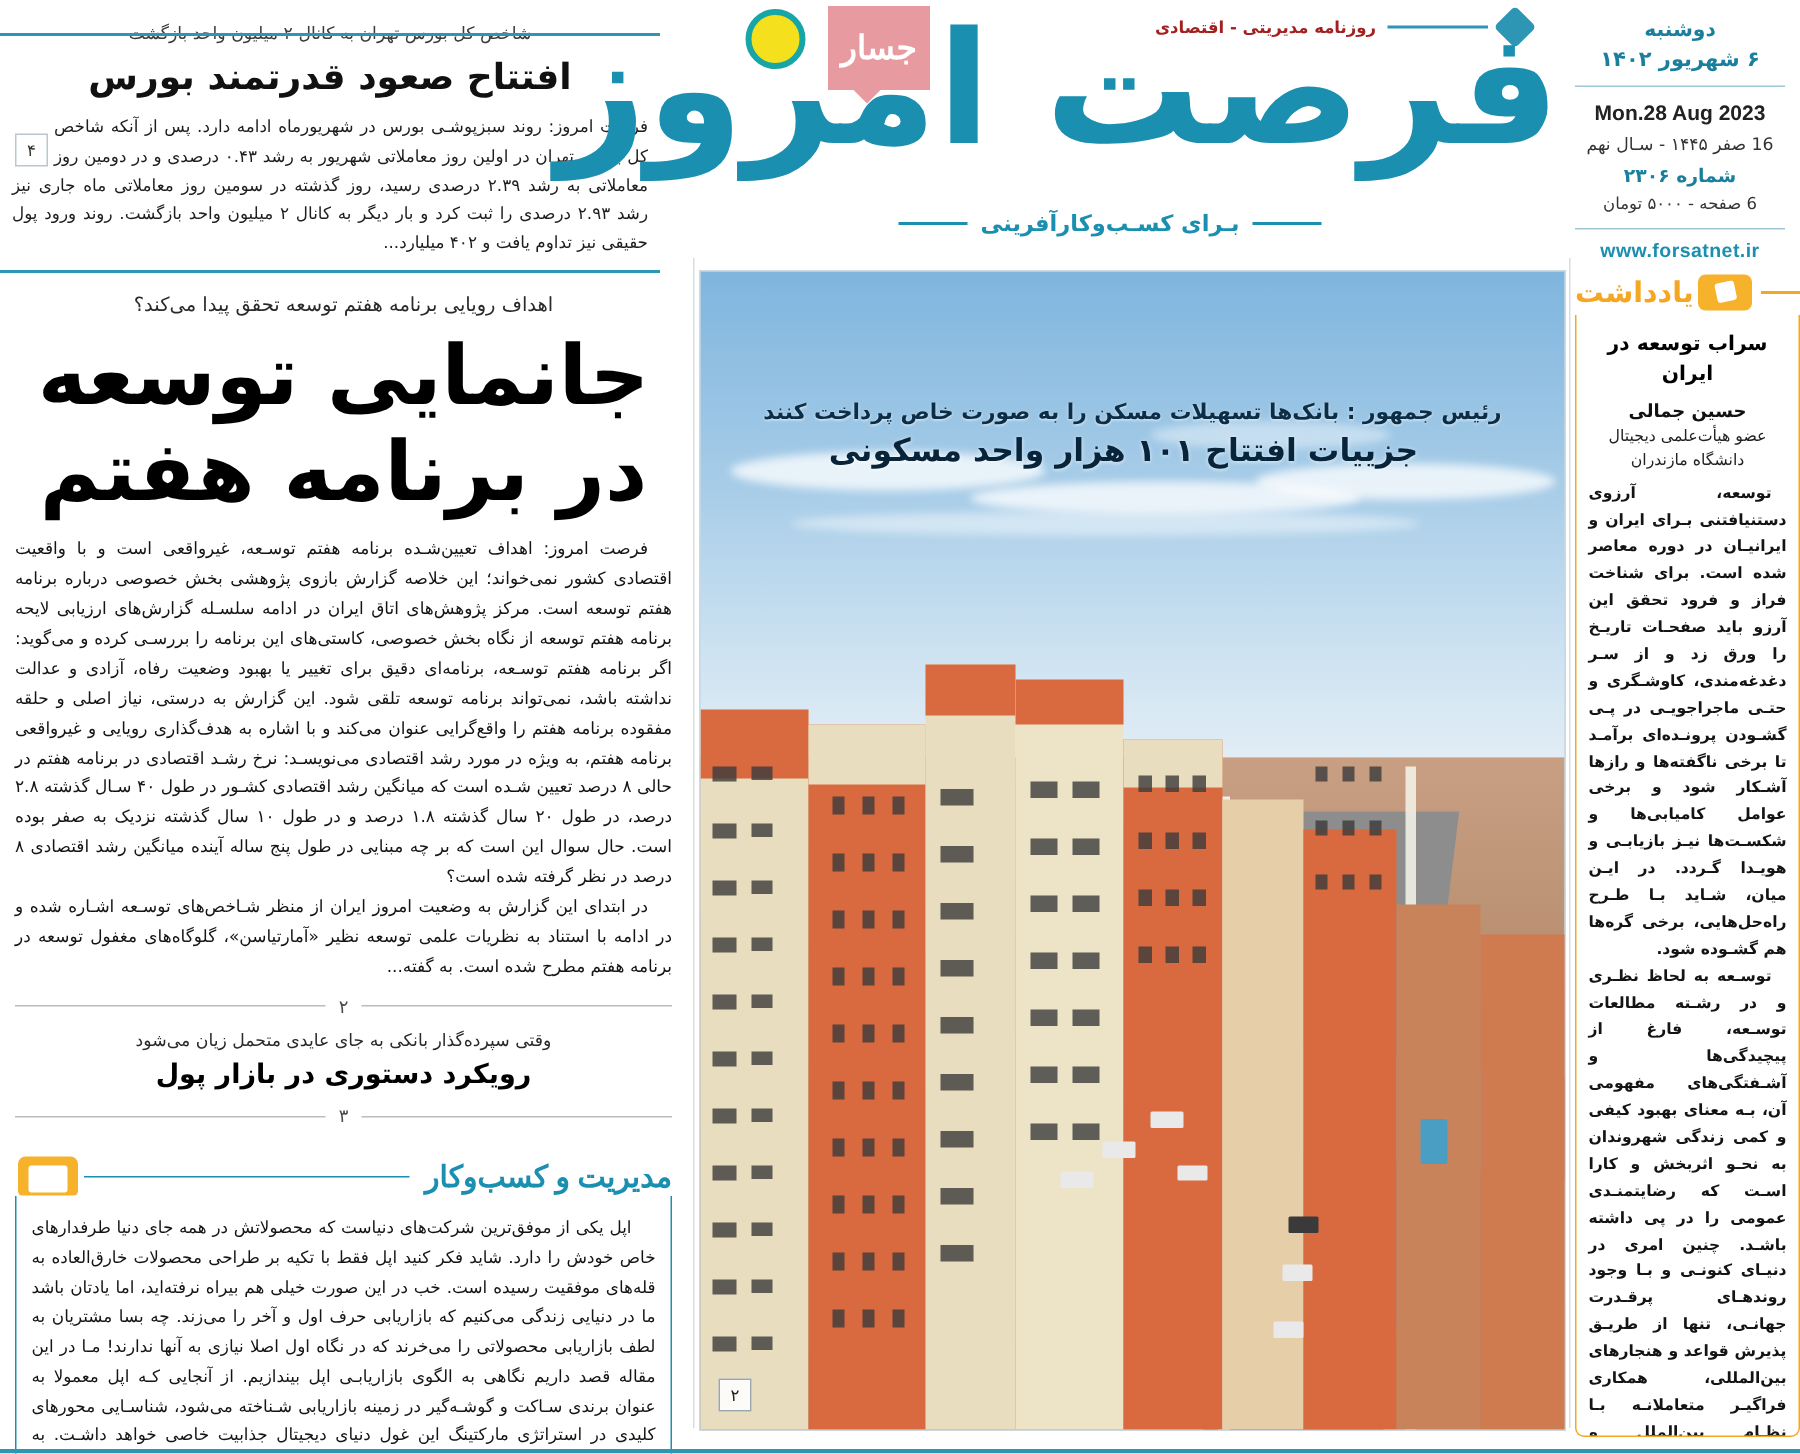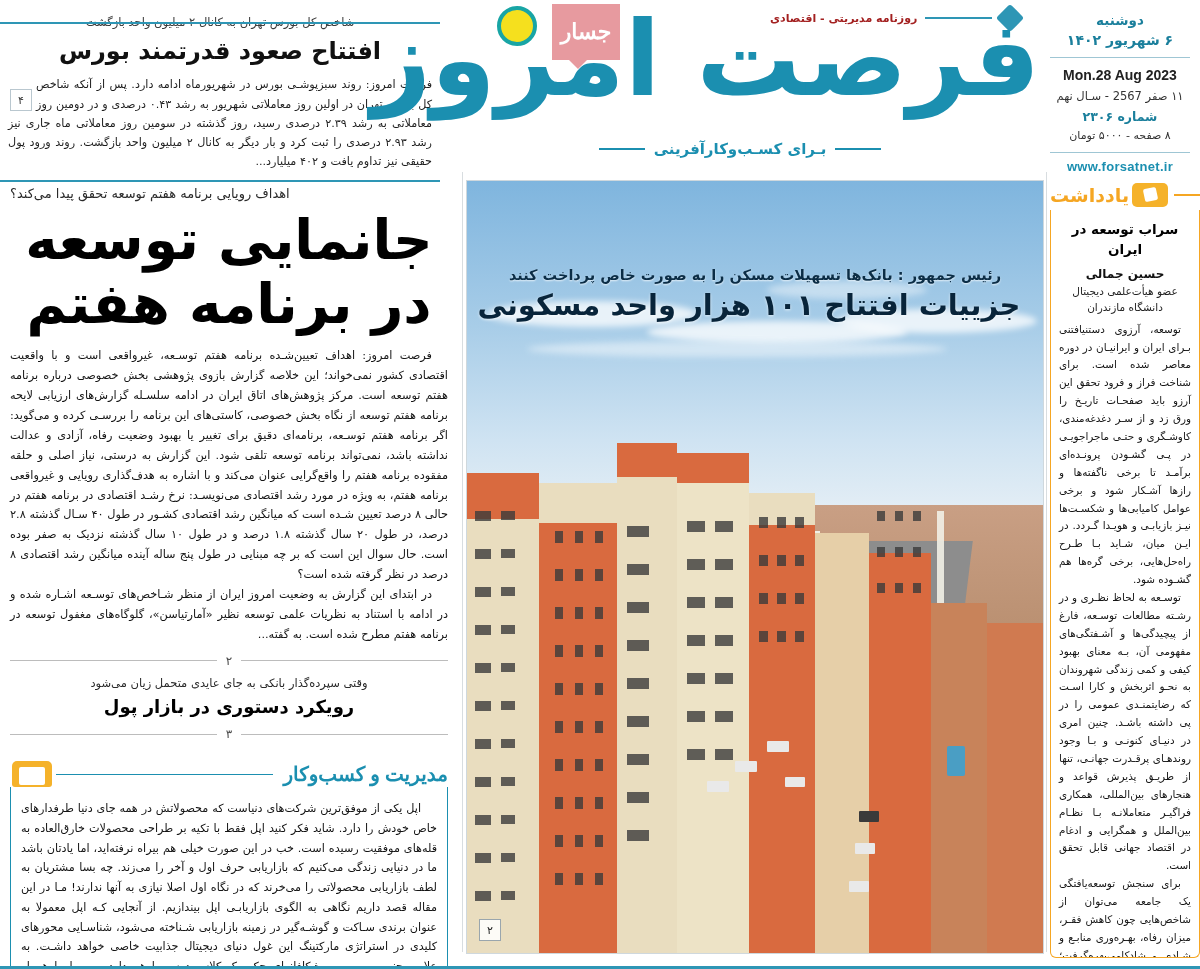--- a/index.html
+++ b/index.html
@@ -108,22 +108,22 @@
   .dp-pages { font-size:11px; color:#333; line-height:1.7; }
   .dp-url { font-size:13px; color:#1b8fb0; font-weight:bold; letter-spacing:.3px;
             font-family:"Liberation Sans", sans-serif; margin-top:3px; }
 
   
   .content { position:relative; width:1200px; height:797px; }
 
   
   .colL { position:absolute; left:0; top:0; width:458px; height:797px; padding:0 10px; }
   .lead-kicker {
-    font-size:13px; color:#2a2a2a; text-align:left; line-height:1.6;
-    margin-top:12px; margin-bottom:4px;
+    font-size:13px; color:#2a2a2a; text-align:center; line-height:1.6;
+    margin-top:22px; margin-bottom:4px;
   }
   .lead-head {
     font-size:55px; font-weight:bold; color:#000; text-align:center;
     line-height:1.16; letter-spacing:-2px; margin-bottom:10px;
   }
   .lead-body {
     font-size:11.3px; color:#141414; line-height:1.76; text-align:justify;
   }
   .lead-body p { text-indent:16px; }
   .divnum {
@@ -205,21 +205,21 @@
   .car.dark { background:#3a3a3a; }
   .bus { position:absolute; background:#4a9ec4; border-radius:2px; }
 
   .photo-kicker {
     position:absolute; top:86px; right:0; left:0; text-align:center;
     font-size:14.5px; font-weight:bold; color:#0b2d46; direction:rtl;
     text-shadow:0 1px 2px rgba(255,255,255,.75); padding:0 10px;
   }
   .photo-head {
     position:absolute; top:106px; right:12px; left:0; text-align:center;
-    font-size:29px; font-weight:bold; color:#08243a; direction:rtl;
+    font-size:21px; font-weight:bold; color:#08243a; direction:rtl;
     line-height:1.3; text-shadow:0 1px 3px rgba(255,255,255,.7); padding:0 10px;
     letter-spacing:-1px;
   }
   .photo-pg {
     position:absolute; left:12px; bottom:12px; width:22px; height:22px;
     background:rgba(255,255,255,.88); border:1px solid #9aa6ad;
     font-size:11px; color:#222; text-align:center; line-height:21px;
   }
 
   
@@ -247,21 +247,21 @@
   .note-head {
     font-size:13.5px; font-weight:bold; color:#000; text-align:center;
     line-height:1.45; margin-bottom:6px;
   }
   .note-author { font-size:12px; font-weight:bold; color:#111; text-align:center; line-height:1.5; }
   .note-role   { font-size:10.5px; color:#222; text-align:center; line-height:1.55; }
   .note-body {
     font-size:10.4px; color:#141414; line-height:1.72; text-align:justify;
     margin-top:5px;
   }
-  .note-body p { text-indent:10px; }
+  .note-body p { text-indent:10px;font-weight:bold; }
 
   .foot-rule { position:absolute; left:0; bottom:0; width:1200px; height:3px; background:#2e96b5; }
   .vline { position:absolute; top:0; width:1px; height:780px; background:#d8dde0; }
 </style>
 </head>
 <body>
 
 <div class="page">
 
   <div class="masthead">
@@ -292,23 +292,23 @@
         <div class="txt">بـرای کسـب‌وکارآفرینی</div>
         <div class="dash"></div>
       </div>
     </div>
 
     <div class="datepanel">
       <div class="dp-day">دوشنبه</div>
       <div class="dp-date">۶ شهریور ۱۴۰۲</div>
       <div class="dp-hr"></div>
       <div class="dp-en">Mon.28 Aug 2023</div>
-      <div class="dp-hijri">۱۱ صفر 2567 - سـال نهم</div>
+      <div class="dp-hijri">16 صفر ۱۴۴۵ - سـال نهم</div>
       <div class="dp-issue">شماره ۲۳۰۶</div>
-      <div class="dp-pages">۸ صفحه - ۵۰۰۰ تومان</div>
+      <div class="dp-pages">6 صفحه - ۵۰۰۰ تومان</div>
       <div class="dp-hr"></div>
       <div class="dp-url">www.forsatnet.ir</div>
     </div>
   </div>
 
   <div class="content">
     <div class="vline" style="left:462px;"></div>
     <div class="vline" style="left:1046px;"></div>
 
     <div class="colL">

